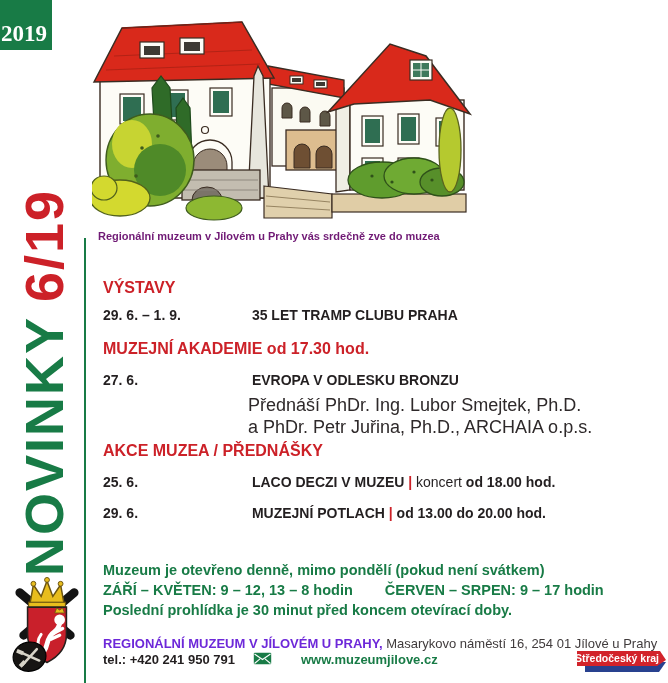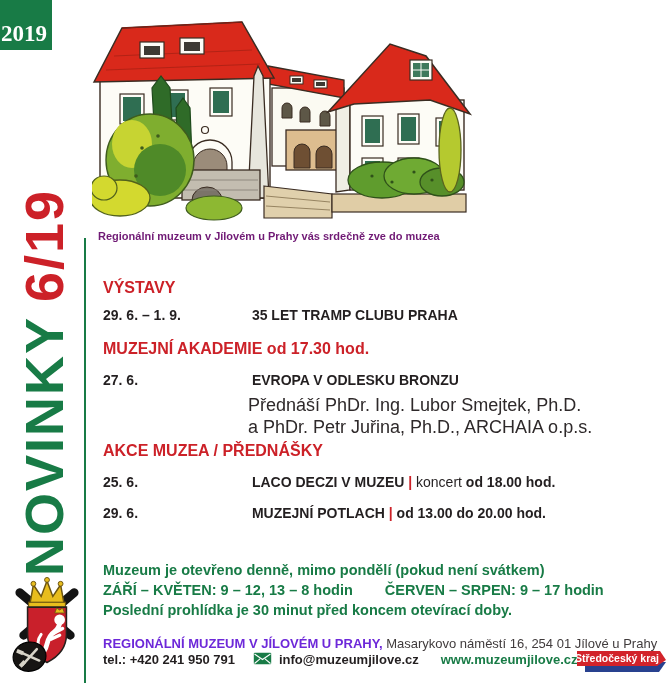--- a/index.html
+++ b/index.html
@@ -229,21 +229,20 @@
   <span class="faddr">Masarykovo náměstí 16, 254 01 Jílové u Prahy</span>
 </div>
 <div class="abs footer2">
   <span class="phone">tel.: +420 241 950 791</span>
   <span class="mail-icon">
     <svg width="19" height="13" viewBox="0 0 19 13">
       <rect x="0.8" y="0.8" width="17.4" height="11.4" rx="1" fill="#187b46"></rect>
       <path d="M1.5,2 L9.5,7.5 L17.5,2 M1.5,11.5 L7,6.8 M17.5,11.5 L12,6.8" stroke="#ffffff" stroke-width="1.1" fill="none"></path>
     </svg>
   </span>
-  <a class="email" href="#">info@muzeumjilove.cz</a>
   <a class="web" href="#">www.muzeumjilove.cz</a>
 </div>
 
 <svg class="abs region-badge" viewBox="0 0 89 23">
   <polygon points="8,12 89,12 82,22 8,22" fill="#28418f"></polygon>
   <polygon points="0,1 83,1 89,10 80,16 0,16" fill="#d2232a"></polygon>
   <text x="40" y="12" text-anchor="middle" font-family="Liberation Sans, sans-serif" font-size="10.5" font-weight="bold" fill="#ffffff">Středočeský kraj</text>
 </svg>
 
 </body></html>

